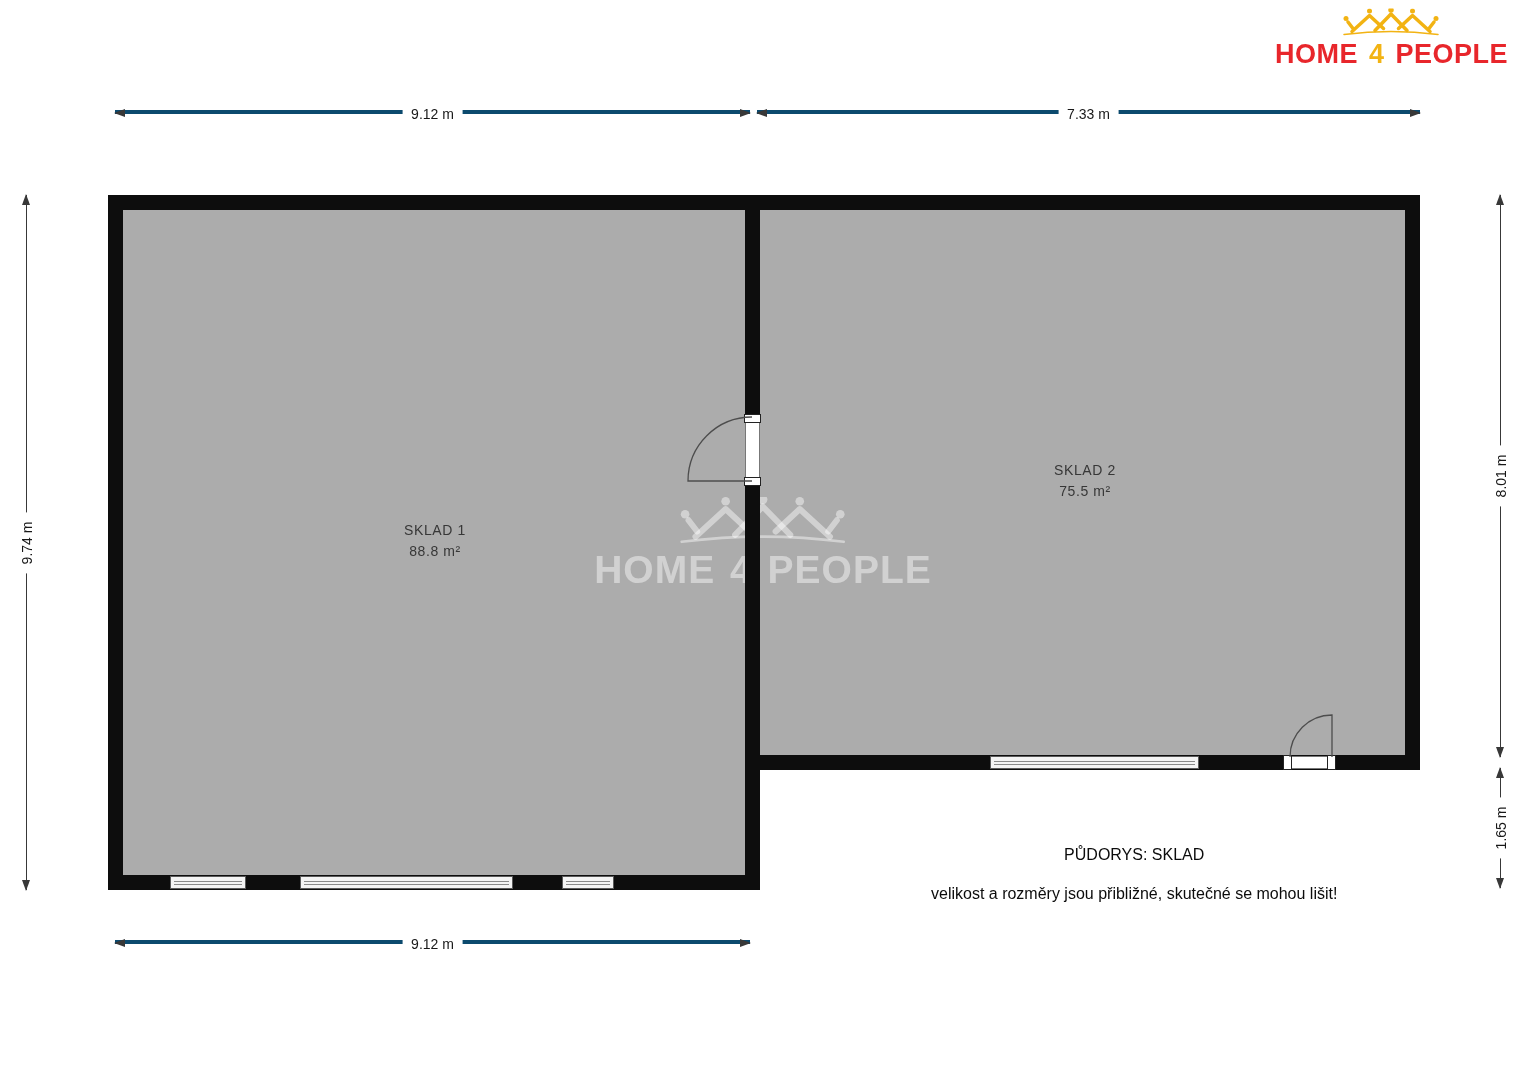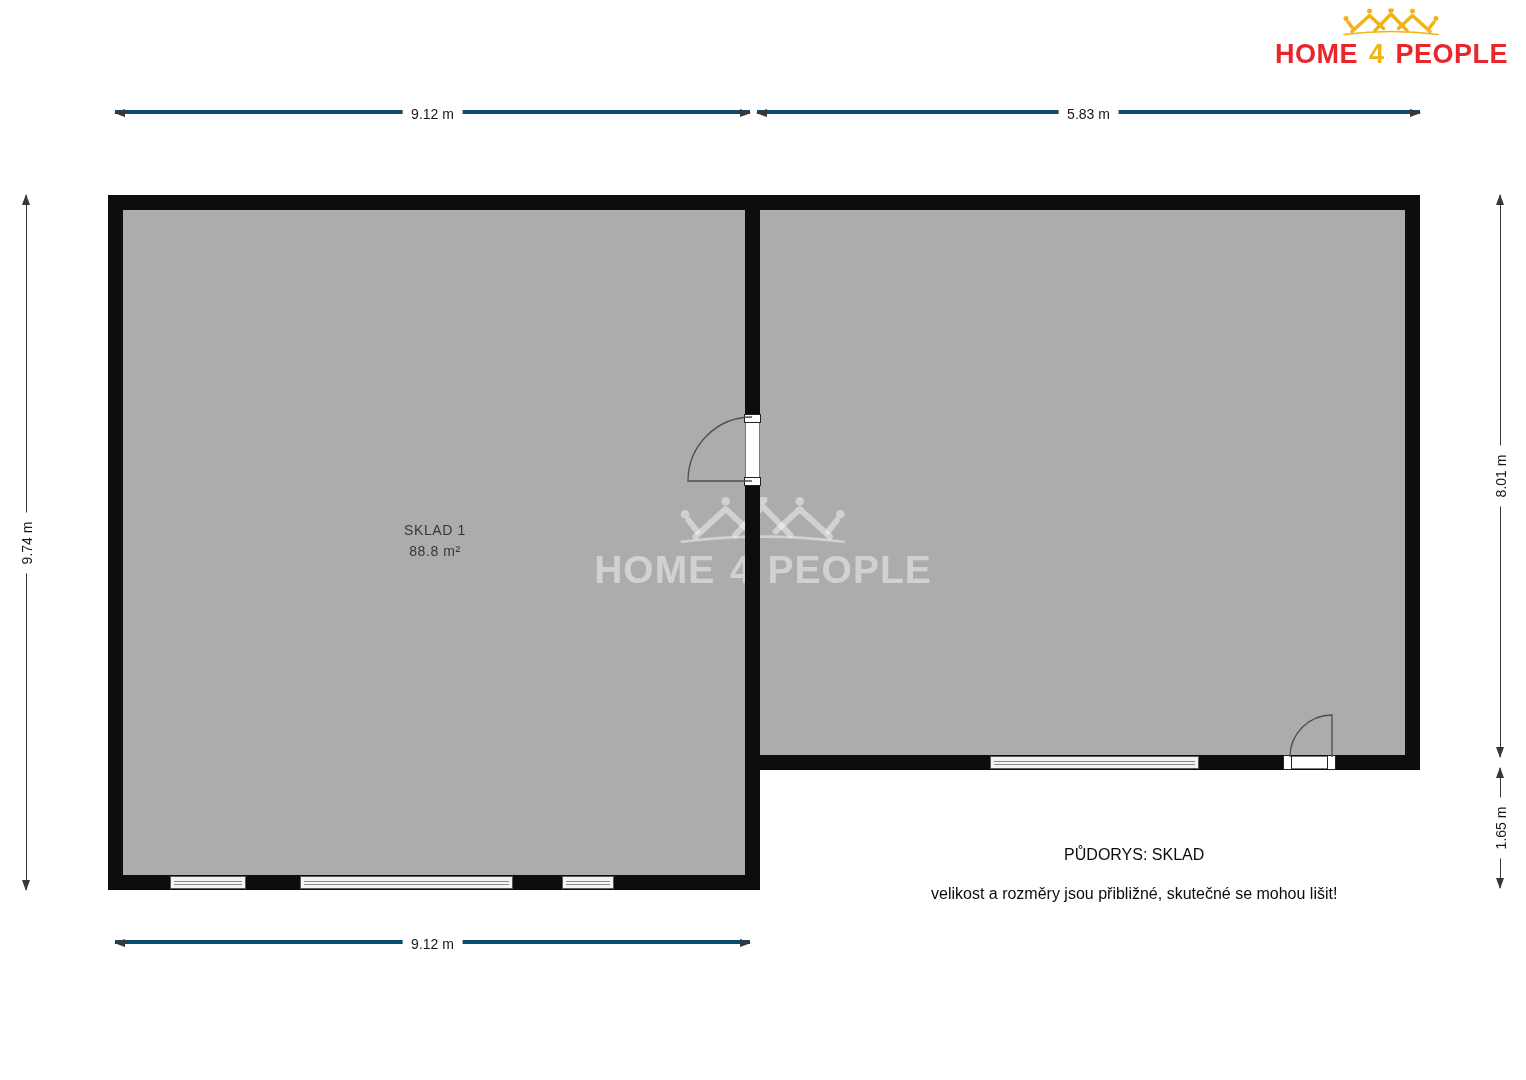--- a/index.html
+++ b/index.html
@@ -207,30 +207,34 @@
 
   <svg class="plan-svg z-open" width="1526" height="1080">
     <path d="M 752 417 A 64 64 0 0 0 688 481 L 752 481"></path>
     <path d="M 1290 757 A 42 42 0 0 1 1332 715 L 1332 757"></path>
   </svg>
 
   <div class="room-label rl1 z-top">
     <div>SKLAD 1</div>
     <div>88.8 m²</div>
   </div>
+  <div class="room-label rl2 z-top">
+    <div>SKLAD 2</div>
+    <div>75.5 m²</div>
+  </div>
 
   <div class="dim-h dim-top1 z-top">
     <span class="arr arr-l"></span>
     <span class="arr arr-r"></span>
     <span class="dim-label">9.12 m</span>
   </div>
   <div class="dim-h dim-top2 z-top">
     <span class="arr arr-l"></span>
     <span class="arr arr-r"></span>
-    <span class="dim-label">5.83 m</span>
+    <span class="dim-label">7.33 m</span>
   </div>
   <div class="dim-h dim-bot z-top">
     <span class="arr arr-l"></span>
     <span class="arr arr-r"></span>
     <span class="dim-label">9.12 m</span>
   </div>
   <div class="dim-v dim-left z-top">
     <span class="arr arr-u"></span>
     <span class="arr arr-d"></span>
     <span class="dim-label-v">9.74 m</span>

